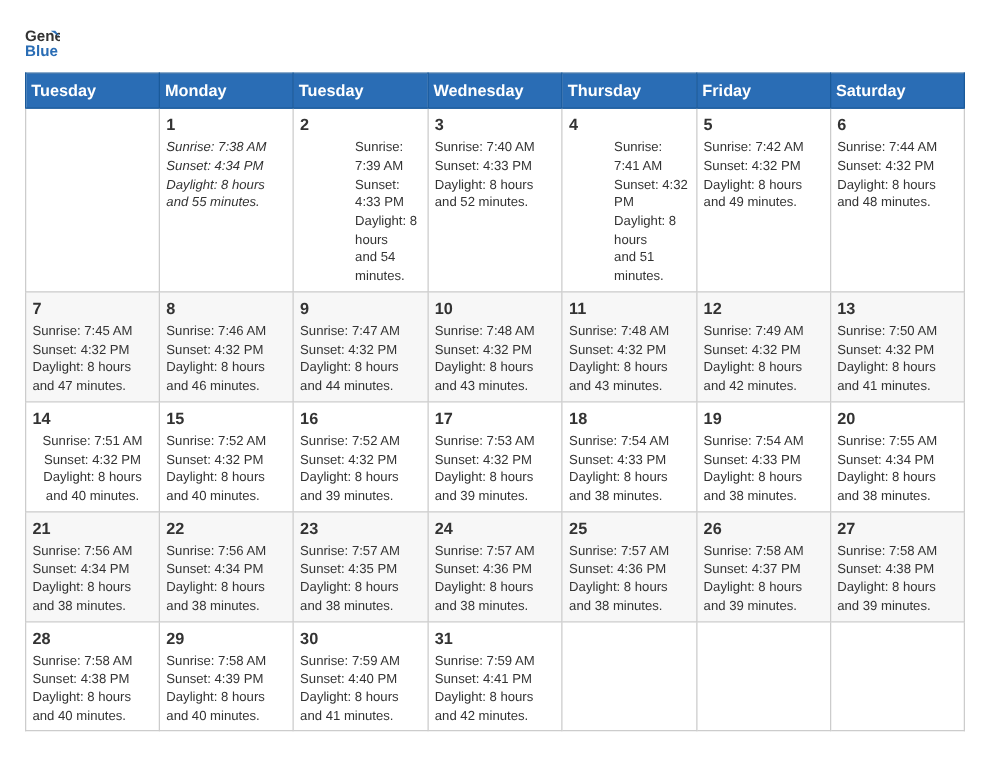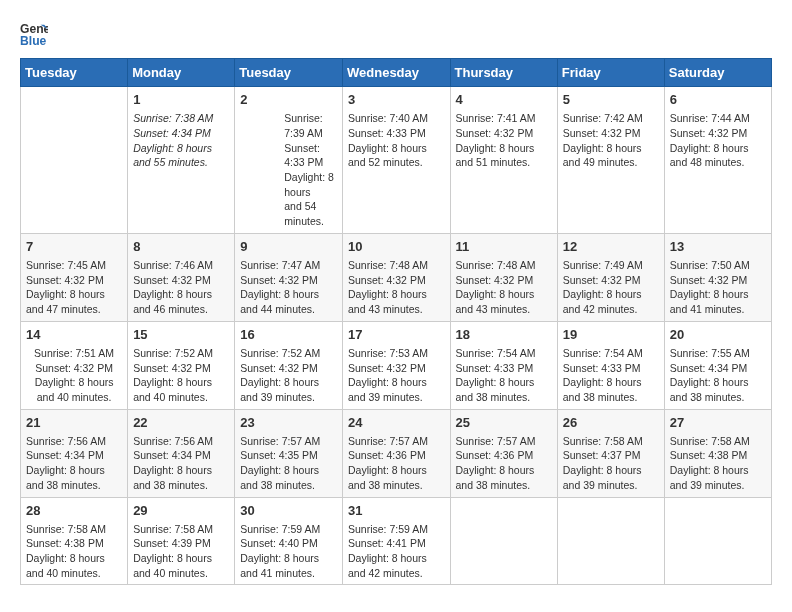--- a/index.html
+++ b/index.html
@@ -122,21 +122,21 @@
         </td>
         <td>
           <div class="day-num">3</div>
           <div class="day-info" style="white-space: pre-line;">Sunrise: 7:40 AM
 Sunset: 4:33 PM
 Daylight: 8 hours
 and 52 minutes.</div>
         </td>
         <td>
           <div class="day-num">4</div>
-          <div class="day-info" style="white-space: pre-line;">Sunrise: 7:41 AM
+          <div class="day-info" style="white-space: pre-line; margin-left: 36px;">Sunrise: 7:41 AM
 Sunset: 4:32 PM
 Daylight: 8 hours
 and 51 minutes.</div>
         </td>
         <td>
           <div class="day-num">5</div>
           <div class="day-info" style="white-space: pre-line;">Sunrise: 7:42 AM
 Sunset: 4:32 PM
 Daylight: 8 hours
 and 49 minutes.</div>

